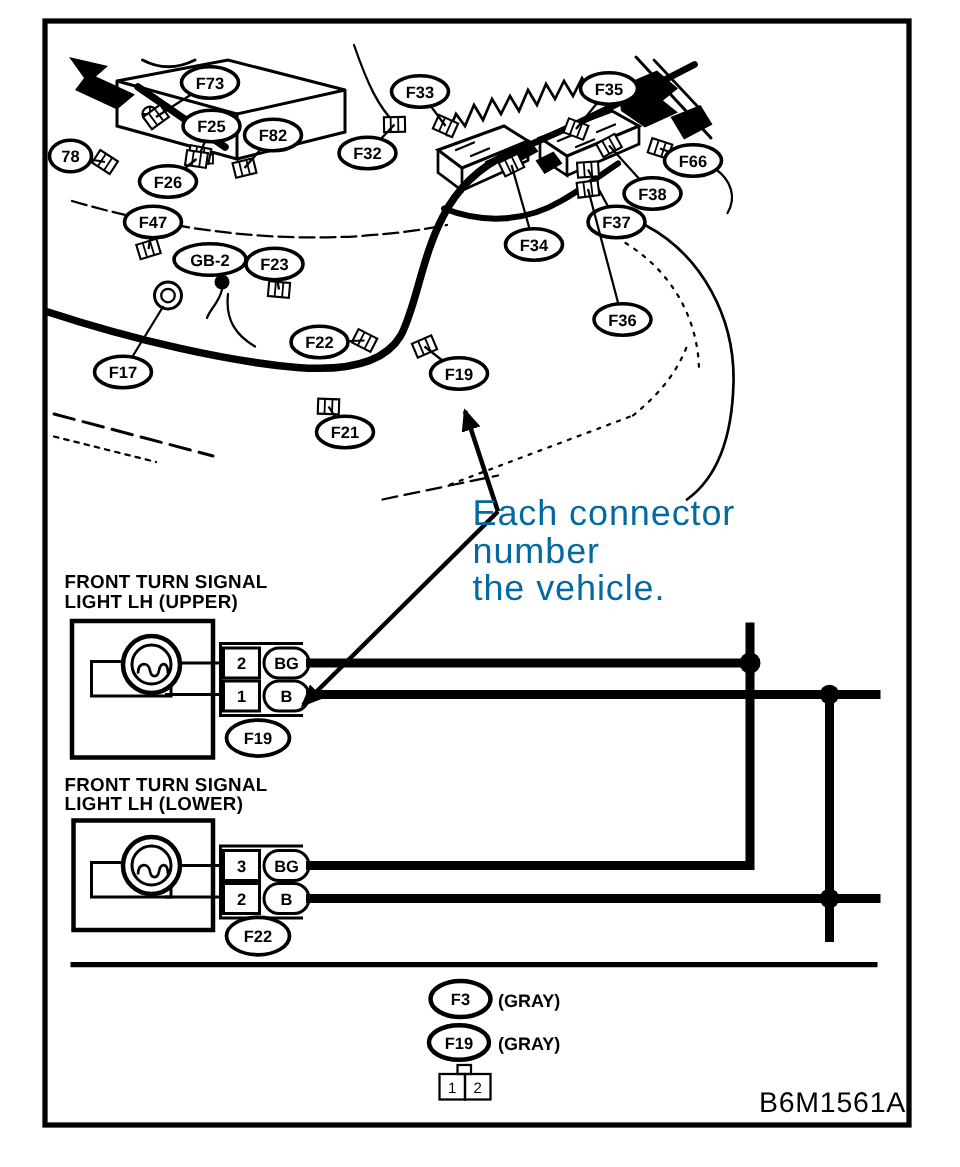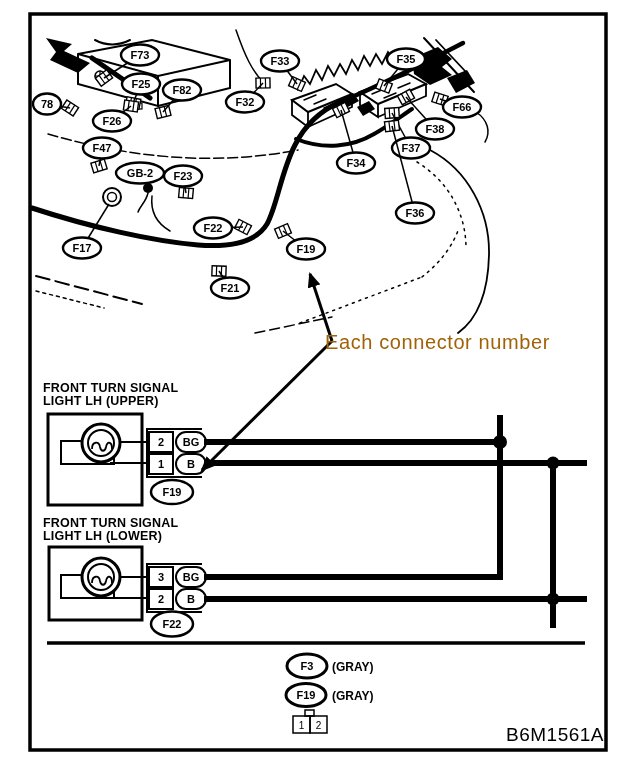--- a/index.html
+++ b/index.html
@@ -6,22 +6,22 @@
   .page{position:relative;width:640px;height:778px;background:#ffffff;overflow:hidden;
         font-family:"Liberation Sans",sans-serif;color:#000;}
   svg{position:absolute;left:0;top:0;}
   svg text{fill:#000;}
   .lbl{font-size:11px;font-weight:bold;}
   .pinnum{font-size:11px;font-weight:bold;}
   .ttl{font-size:12.5px;font-weight:bold;letter-spacing:.2px;}
   .gray{font-size:12px;font-weight:bold;}
   .code{font-size:19px;letter-spacing:.5px;}
   .cellnum{font-size:10px;}
-  .annotation{position:absolute;left:325px;top:330px;width:265px;
-              font-size:20px;line-height:25px;letter-spacing:.6px;color:#a16207;}
+  .annotation{position:absolute;left:315px;top:330px;width:265px;
+              font-size:24px;line-height:25px;letter-spacing:.6px;color:#0369a1;}
   .annotation span{display:block;}
 </style>
 </head>
 <body>
 
 <div class="page">
 
 <svg width="640" height="778" viewBox="0 0 640 778">
   <defs>
     <marker id="ah" markerUnits="userSpaceOnUse" markerWidth="16" markerHeight="13" refX="13" refY="6.5" orient="auto">
@@ -350,15 +350,16 @@
       <text x="301.5" y="728.5" class="cellnum" stroke="none" text-anchor="middle">1</text>
       <text x="318.5" y="728.5" class="cellnum" stroke="none" text-anchor="middle">2</text>
     </g>
   </g>
 
   <text x="506" y="741" class="code">B6M1561A</text>
 </svg>
 
 <div class="annotation">
   <span>Each connector number</span>
+  <span>the vehicle.</span>
 </div>
 
 </div>
 
 </body></html>

